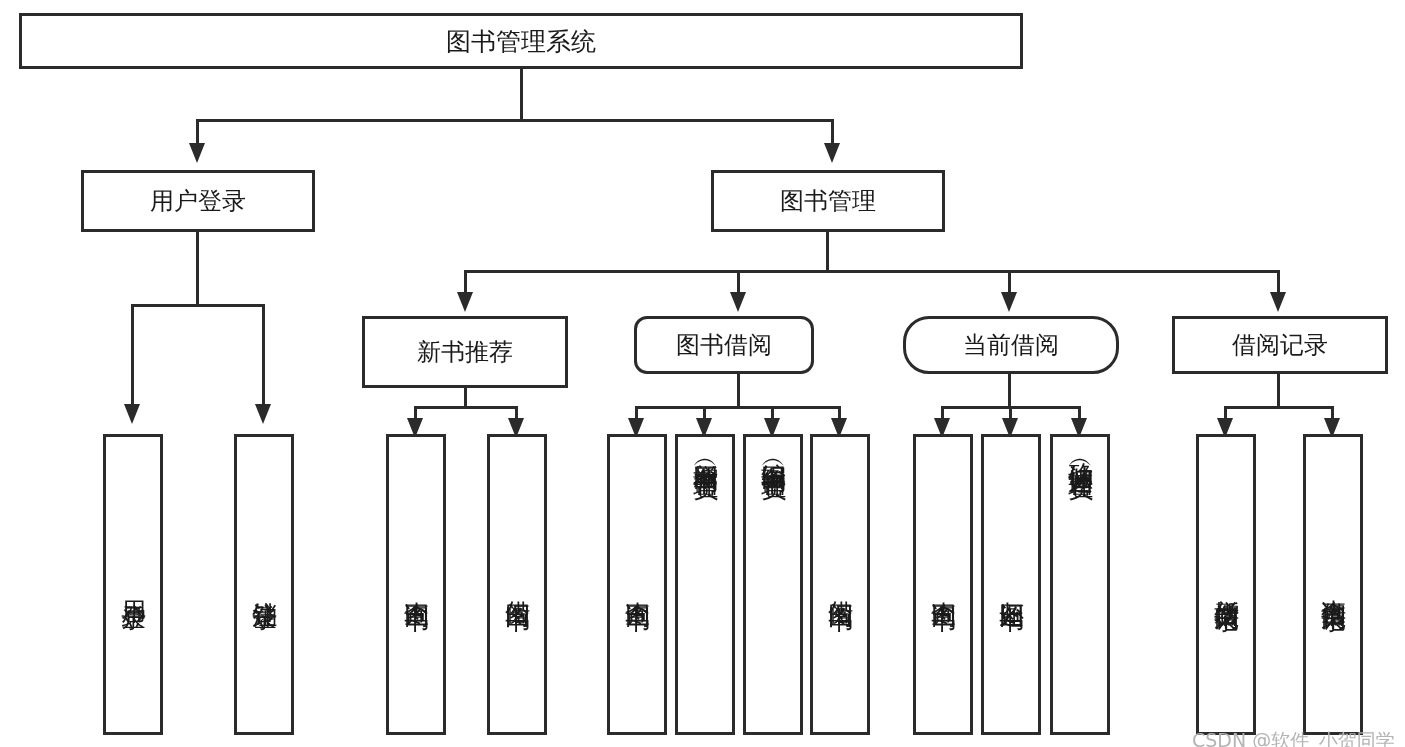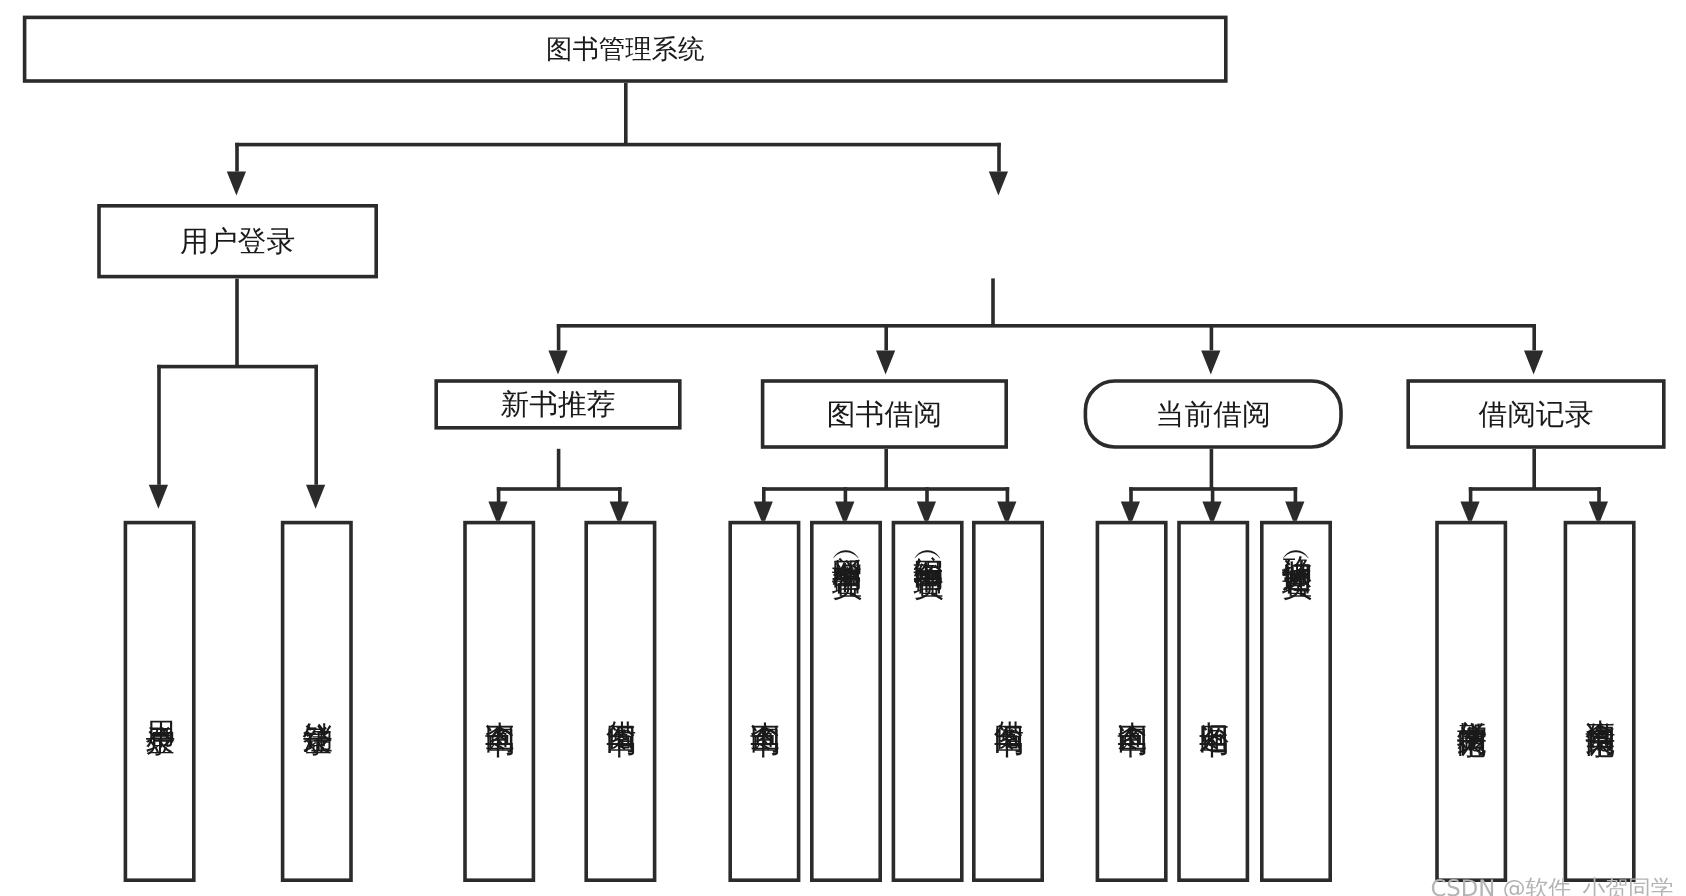--- a/index.html
+++ b/index.html
@@ -23,21 +23,21 @@
     box-sizing: border-box;
     border: 3px solid #2b2b2b;
     background: #ffffff;
     display: flex;
     align-items: center;
     justify-content: center;
     color: #1a1a1a;
     z-index: 3;
   }
   .node.root {
-    font-size: 22px;
+    font-size: 25px;
     justify-content: center;
   }
   .node.branch {
     font-size: 24px;
   }
   .node.leaf {
     align-items: flex-start;
     justify-content: center;
     padding-top: 6px;
   }
@@ -91,44 +91,47 @@
   <div class="vline" style="left:520px; top:69px; width:3px; height:52px;"></div>
 
   <div class="hline" style="left:196px; top:119px; width:638px; height:3px;"></div>
   <div class="vline" style="left:196px; top:119px; width:3px; height:24px;"></div>
   <div class="arrow" style="left:189px; top:143px;"></div>
   <div class="vline" style="left:831px; top:119px; width:3px; height:24px;"></div>
   <div class="arrow" style="left:824px; top:143px;"></div>
 
   <div class="node branch" style="left:81px; top:170px; width:234px; height:62px;">
     <span>用户登录</span>
+  </div>
+  <div class="node branch" style="left:711px; top:170px; width:234px; height:62px;">
+    <span>图书管理</span>
   </div>
 
   <div class="vline" style="left:196px; top:232px; width:3px; height:74px;"></div>
   <div class="hline" style="left:131px; top:304px; width:134px; height:3px;"></div>
   <div class="vline" style="left:131px; top:304px; width:3px; height:100px;"></div>
   <div class="arrow" style="left:124px; top:404px;"></div>
   <div class="vline" style="left:262px; top:304px; width:3px; height:100px;"></div>
   <div class="arrow" style="left:255px; top:404px;"></div>
 
   <div class="vline" style="left:826px; top:232px; width:3px; height:40px;"></div>
   <div class="hline" style="left:464px; top:270px; width:816px; height:3px;"></div>
   <div class="vline" style="left:464px; top:270px; width:3px; height:22px;"></div>
   <div class="arrow" style="left:457px; top:292px;"></div>
   <div class="vline" style="left:737px; top:270px; width:3px; height:22px;"></div>
   <div class="arrow" style="left:730px; top:292px;"></div>
   <div class="vline" style="left:1008px; top:270px; width:3px; height:22px;"></div>
   <div class="arrow" style="left:1001px; top:292px;"></div>
   <div class="vline" style="left:1277px; top:270px; width:3px; height:22px;"></div>
   <div class="arrow" style="left:1270px; top:292px;"></div>
 
-  <div class="node branch" style="left:362px; top:316px; width:206px; height:42px;">
+  <div class="node branch" style="left:362px; top:316px; width:206px; height:72px;">
     <span>新书推荐</span>
   </div>
-  <div class="node branch" style="left:634px; top:316px; width:206px; height:58px;">
+  <div class="node branch" style="left:634px; top:316px; width:180px; height:58px;border-radius:13px;">
     <span>图书借阅</span>
   </div>
   <div class="node branch" style="left:903px; top:316px; width:216px; height:58px;border-radius:26px;">
     <span>当前借阅</span>
   </div>
   <div class="node branch" style="left:1172px; top:316px; width:216px; height:58px;align-items:center;">
     <span>借阅记录</span>
   </div>
 
   <div class="vline" style="left:464px; top:374px; width:3px; height:34px;"></div>

